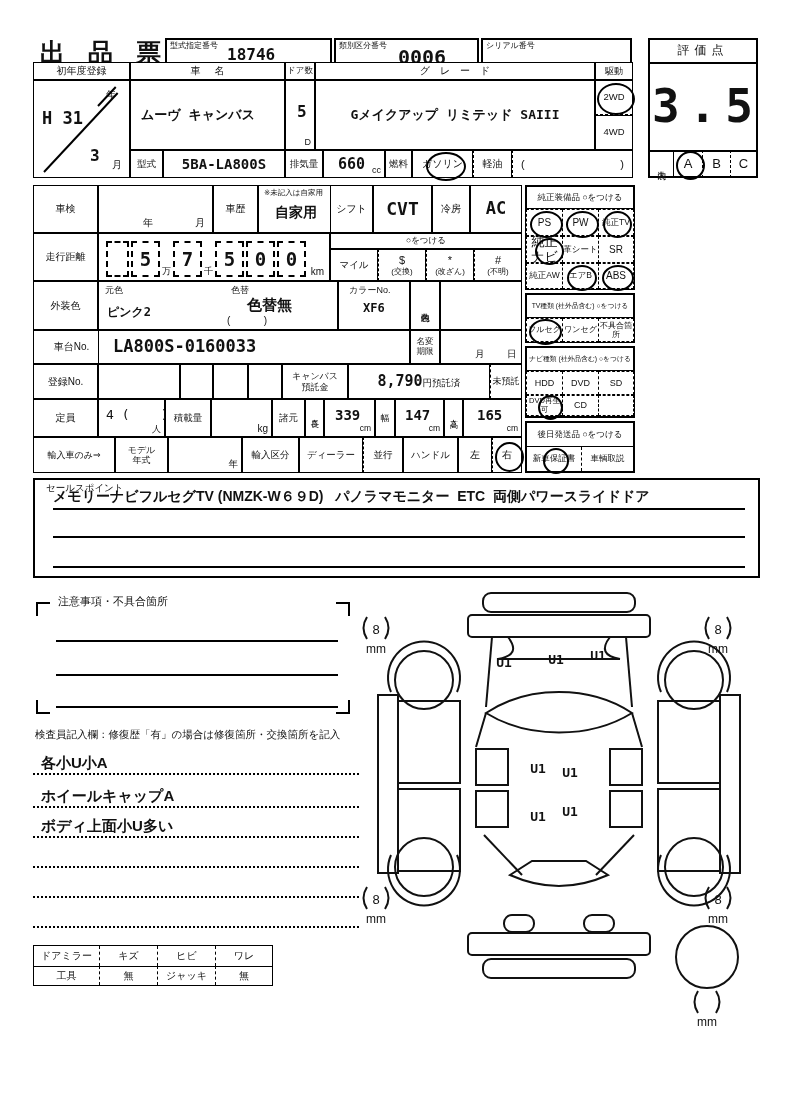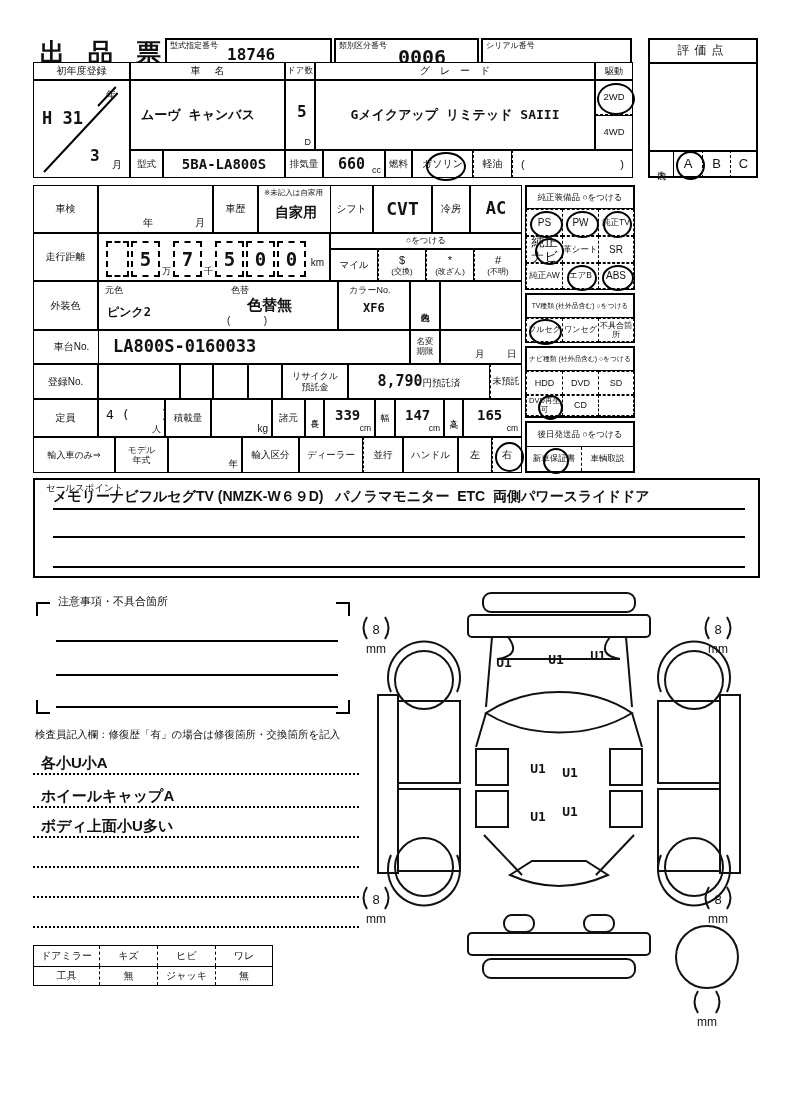--- a/index.html
+++ b/index.html
@@ -45,20 +45,21 @@
     <span class="abs" style="left:3px;top:1px;font-size:8px;">類別区分番号</span>
     <span class="abs val" style="left:62px;top:6px;font-size:20px;">0006</span>
   </div>
   <div class="c rel" style="left:481px;top:38px;width:151px;height:28px;border-width:2px;">
     <span class="abs" style="left:3px;top:1px;font-size:8px;">シリアル番号</span>
     <span class="abs val" style="left:62px;top:6px;font-size:16px;"></span>
   </div>
 
   <div class="frame" style="left:648px;top:38px;width:110px;height:140px;"></div>
   <div class="c" style="left:650px;top:40px;width:106px;height:24px;border:none;border-bottom:2px solid #000;font-size:12px;letter-spacing:5px;">評価点</div>
+  <div class="c val" style="left:650px;top:64px;width:106px;height:84px;border:none;font-size:46px;letter-spacing:9px;padding-left:8px;">3.5</div>
   <div class="c vert" style="left:648px;top:150px;width:26px;height:28px;border-width:2px 1px 2px 2px;font-size:9px;">内装</div>
   <div class="c" style="left:674px;top:150px;width:28px;height:28px;border-width:2px 0 2px 0;font-size:13px;">A</div>
   <div class="c dashl" style="left:702px;top:150px;width:28px;height:28px;border-width:2px 0 2px 1px;font-size:13px;">B</div>
   <div class="c dashl" style="left:730px;top:150px;width:28px;height:28px;border-width:2px 2px 2px 1px;font-size:13px;">C</div>
   <div class="circ" style="left:676px;top:151px;width:25px;height:25px;"></div>
 
   <div class="frame" style="left:33px;top:62px;width:600px;height:116px;"></div>
   <div class="c" style="left:33px;top:62px;width:97px;height:18px;font-size:10px;">初年度登録</div>
   <div class="c" style="left:130px;top:62px;width:155px;height:18px;font-size:10px;letter-spacing:14px;padding-left:14px;">車名</div>
   <div class="c" style="left:285px;top:62px;width:30px;height:18px;font-size:8.5px;">ドア数</div>
@@ -121,21 +122,21 @@
     <span class="abs" style="left:6px;top:7px;display:flex;align-items:flex-end;">
       <span class="odo" style="width:19px;"></span>
       <span class="odo">5</span>
       <span style="font-size:9px;margin:0 1px 1px 1px;">万</span>
       <span class="odo">7</span>
       <span style="font-size:9px;margin:0 1px 1px 1px;">千</span>
       <span class="odo">5</span>
       <span class="odo">0</span>
       <span class="odo">0</span>
     </span>
-    <span class="abs" style="right:5px;bottom:12px;font-size:10px;">km</span>
+    <span class="abs" style="right:5px;bottom:3px;font-size:10px;">km</span>
   </div>
   <div class="c" style="left:330px;top:233px;width:192px;height:16px;font-size:8.5px;">○をつける</div>
   <div class="c" style="left:330px;top:249px;width:48px;height:32px;font-size:9.5px;">マイル</div>
   <div class="c dashl" style="left:378px;top:249px;width:48px;height:32px;font-size:10px;flex-direction:column;">
     <span style="font-size:11px;">$</span>
     <span style="font-size:8px;">(交換)</span>
   </div>
   <div class="c dashl" style="left:426px;top:249px;width:48px;height:32px;flex-direction:column;">
     <span style="font-size:11px;">*</span>
     <span style="font-size:8px;">(改ざん)</span>
@@ -167,21 +168,21 @@
   <div class="c rel" style="left:440px;top:330px;width:82px;height:34px;">
     <span class="abs" style="left:34px;bottom:3px;font-size:9.5px;">月</span>
     <span class="abs" style="left:66px;bottom:3px;font-size:9.5px;">日</span>
   </div>
 
   <div class="c" style="left:33px;top:364px;width:65px;height:35px;font-size:10px;">登録No.</div>
   <div class="c" style="left:98px;top:364px;width:82px;height:35px;"></div>
   <div class="c" style="left:180px;top:364px;width:33px;height:35px;"></div>
   <div class="c" style="left:213px;top:364px;width:35px;height:35px;"></div>
   <div class="c" style="left:248px;top:364px;width:34px;height:35px;"></div>
-  <div class="c prel" style="left:282px;top:364px;width:66px;height:35px;font-size:9px;">リサイクル
+  <div class="c prel" style="left:282px;top:364px;width:66px;height:35px;font-size:9px;">キャンバス
 預託金</div>
   <div class="c" style="left:348px;top:364px;width:142px;height:35px;">
     <span class="val" style="font-size:15px;">8,790</span>
     <span style="font-size:9.5px;margin-top:3px;">円預託済</span>
   </div>
   <div class="c dashl" style="left:490px;top:364px;width:32px;height:35px;font-size:9px;">未預託</div>
 
   <div class="c" style="left:33px;top:399px;width:65px;height:38px;font-size:10px;">定員</div>
   <div class="c rel" style="left:98px;top:399px;width:67px;height:38px;">
     <span class="abs pre val" style="left:7px;top:8px;font-size:13px;font-weight:400;">4 (    )</span>

